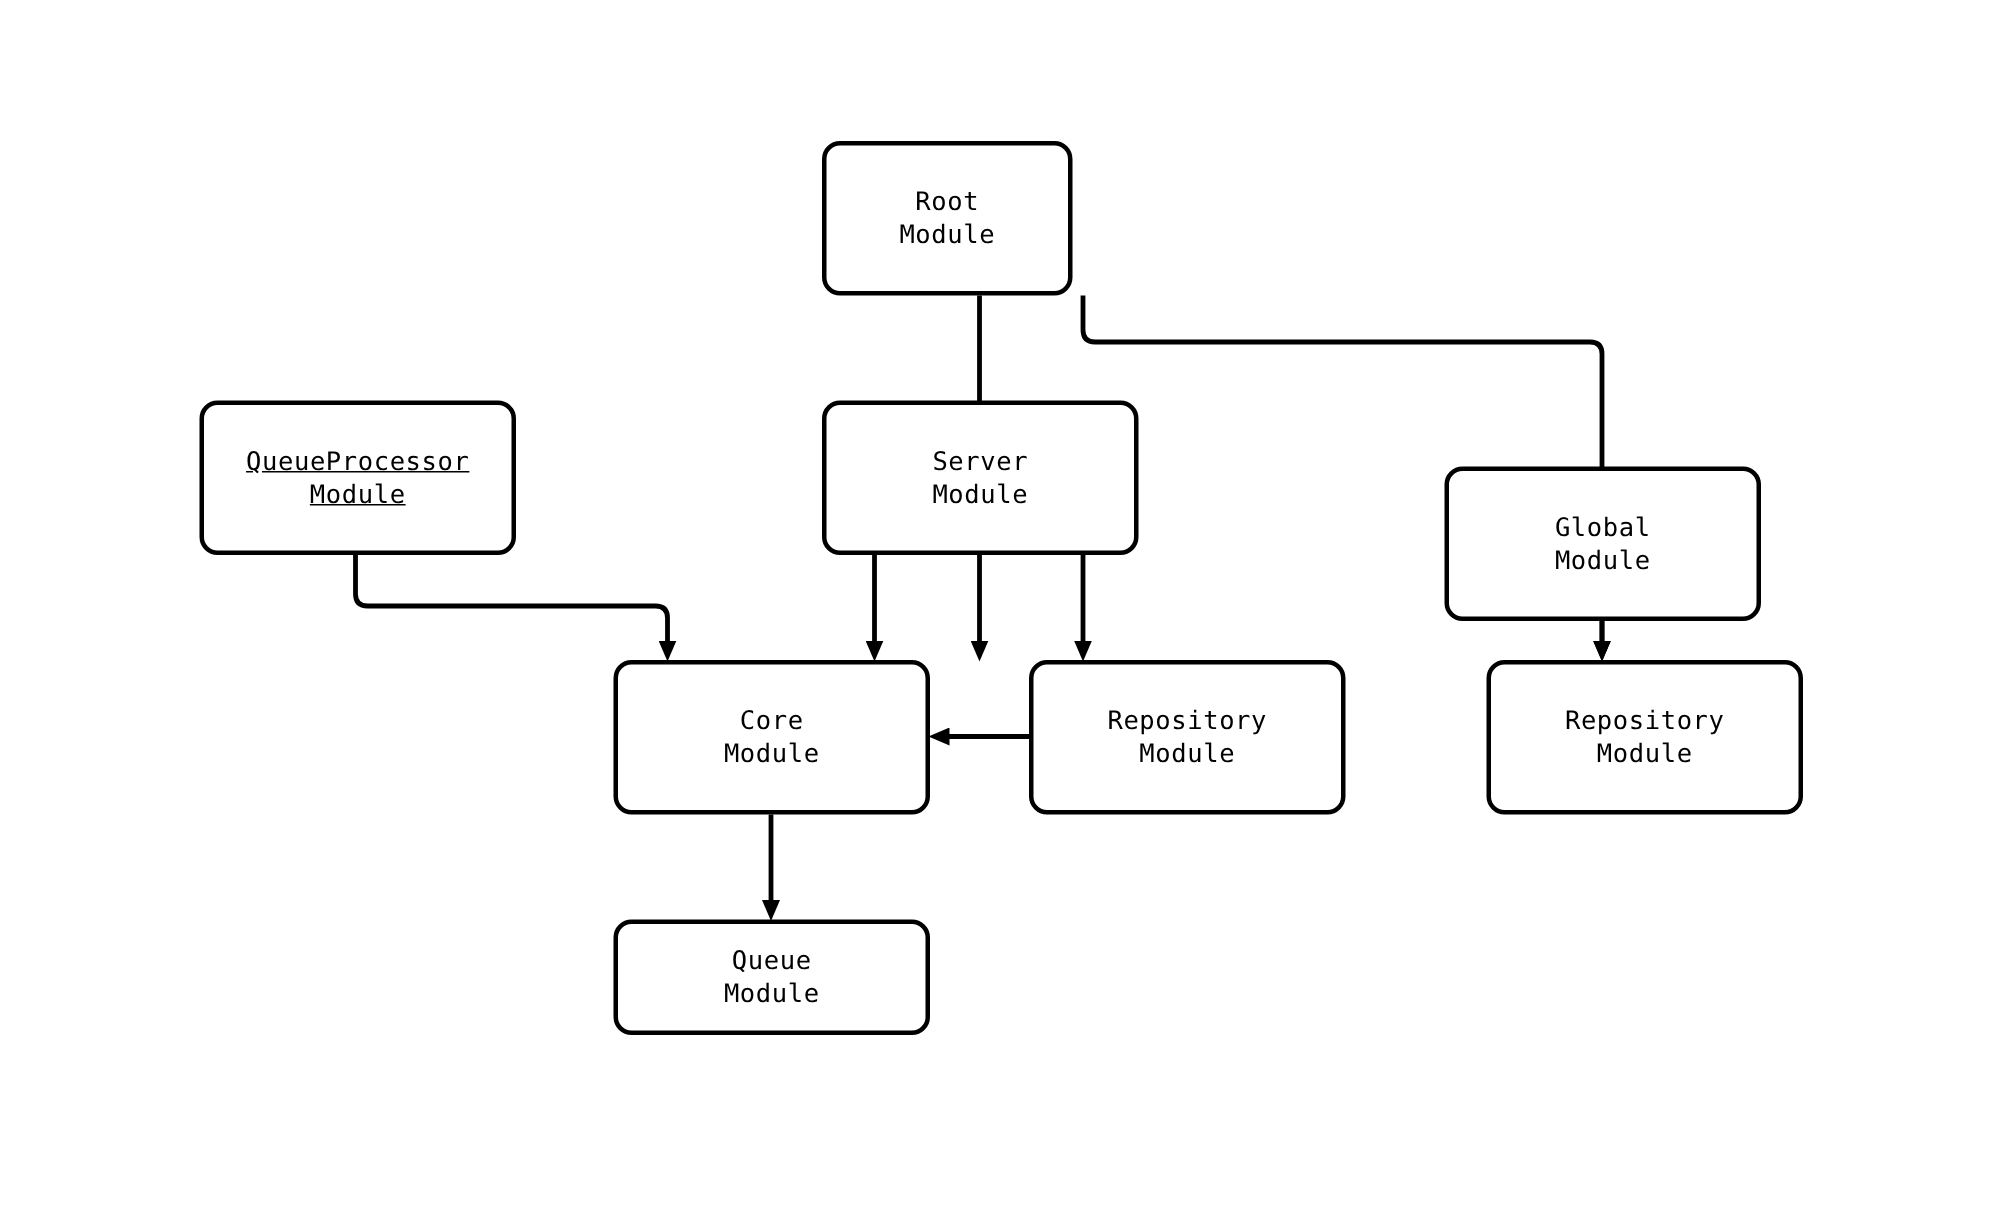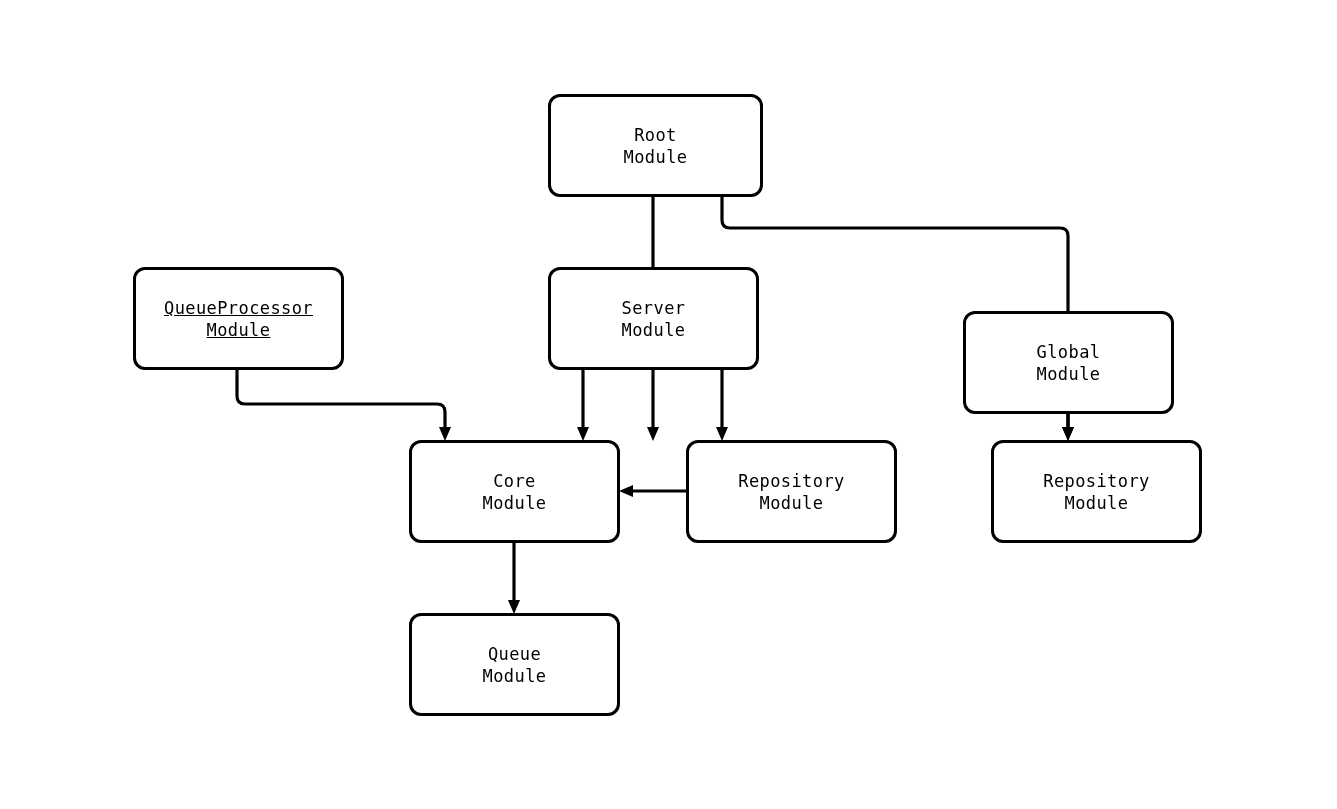--- a/index.html
+++ b/index.html
@@ -71,21 +71,21 @@
       <path d="M 722,370 L 722,428" marker-end="url(#arrowhead-down)"></path>
 
       <path d="M 686,491 L 632,491" marker-end="url(#arrowhead-down)"></path>
 
       <path d="M 1068,370 L 1068,428" marker-end="url(#arrowhead-down)"></path>
 
       <path d="M 514,543 L 514,601" marker-end="url(#arrowhead-down)"></path>
     </g>
   </svg>
 
-  <div class="node" style="left:548px; top:94px; width:215px; height:103px;">
+  <div class="node" style="left:548px; top:94px; width:167px; height:103px;">
     <div class="node-label">Root
 Module</div>
   </div>
 
   <div class="node" style="left:133px; top:267px; width:211px; height:103px;text-decoration:underline;">
     <div class="node-label">QueueProcessor
 Module</div>
   </div>
 
   <div class="node" style="left:548px; top:267px; width:211px; height:103px;">
@@ -106,18 +106,18 @@
   <div class="node" style="left:686px; top:440px; width:211px; height:103px;">
     <div class="node-label">Repository
 Module</div>
   </div>
 
   <div class="node" style="left:963px; top:440px; width:211px; height:103px;margin-left:28px;">
     <div class="node-label">Repository
 Module</div>
   </div>
 
-  <div class="node" style="left:409px; top:613px; width:211px; height:103px;">
+  <div class="node" style="left:409px; top:613px; width:211px; height:77px;">
     <div class="node-label">Queue
 Module</div>
   </div>
 
 </div>
 
 </body></html>

